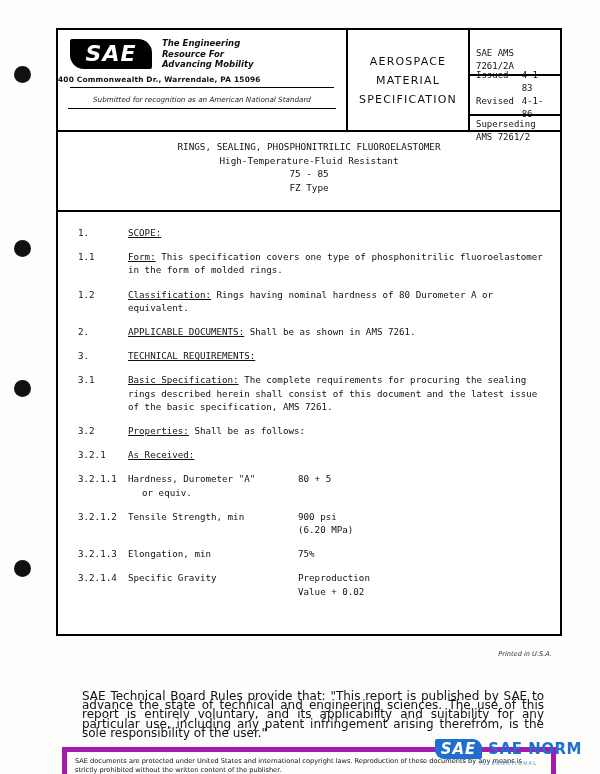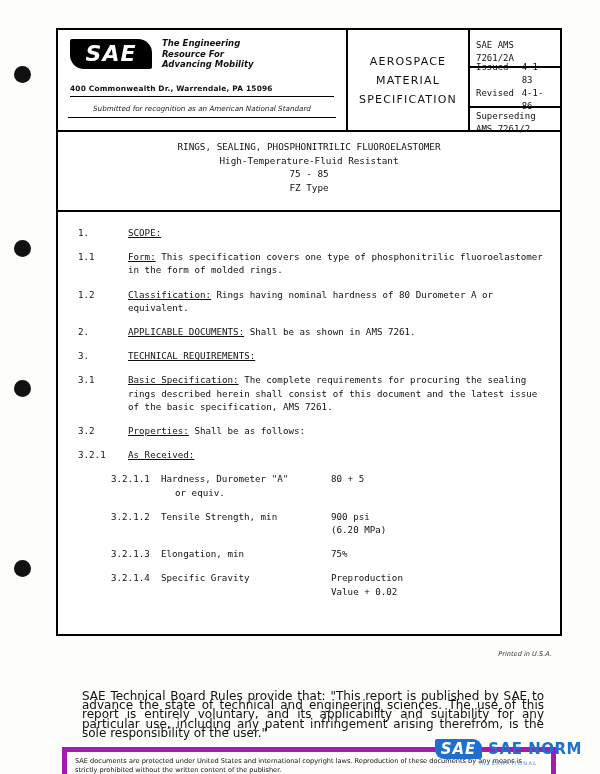--- a/index.html
+++ b/index.html
@@ -81,22 +81,22 @@
     margin-left: 10px;
     font-family: "DejaVu Sans", sans-serif;
     font-style: italic;
     font-weight: bold;
     font-size: 8.5px;
     line-height: 10.5px;
     color: #111;
   }
   .tagline div { white-space: nowrap; }
   .addr {
-    margin-top: 14px;
-    padding-left: 12px;
+    margin-top: 5px;
+    padding-left: 0;
     font-family: "DejaVu Sans", sans-serif;
     font-size: 7.4px;
     font-weight: bold;
     letter-spacing: .2px;
   }
   .rule {
     margin: 3px 12px 0 12px;
     border-bottom: 1px solid #000;
   }
   .ansi {
@@ -124,21 +124,21 @@
     justify-content: center;
     font-family: "DejaVu Sans", sans-serif;
     font-size: 11px;
     letter-spacing: 1.2px;
     line-height: 19px;
     color: #111;
   }
 
   .hdr-right {
     position: absolute;
-    left: 412px; top: 8px;
+    left: 412px; top: 16px;
     right: 0; height: 100%;
     box-sizing: border-box;
   }
   .hr-cell {
     box-sizing: border-box;
     padding: 4px 6px;
     font-size: 9px;
     line-height: 13px;
   }
   .hr-cell.b { border-bottom: 2px solid #000; }
@@ -161,21 +161,21 @@
   .body {
     padding: 14px 16px 10px 20px;
     font-size: 9.2px;
     line-height: 13.2px;
   }
   .clause { display: flex; margin-bottom: 11px; }
   .num { width: 50px; flex: 0 0 50px; }
   .txt { flex: 1 1 auto; }
   .u { text-decoration: underline; }
   .spec-row { display: flex; margin-bottom: 11px; }
-  .spec-num { width: 50px; flex: 0 0 50px; margin-left: 33px; }
+  .spec-num { width: 50px; flex: 0 0 50px; }
   .spec-name { width: 170px; flex: 0 0 170px; }
   .spec-val { flex: 1 1 auto; }
   .indent { display: block; padding-left: 14px; }
 
   
   .footer {
     position: absolute;
     left: 56px; top: 650px;
     width: 506px;
   }

